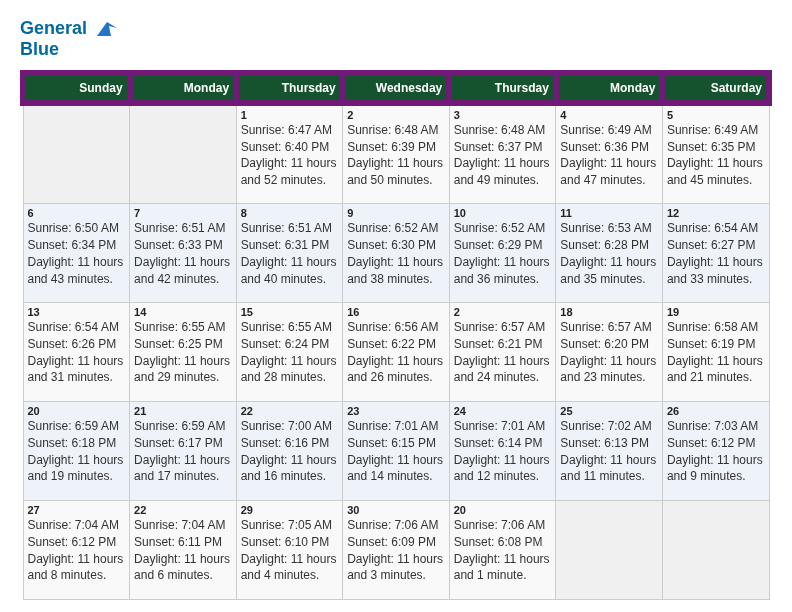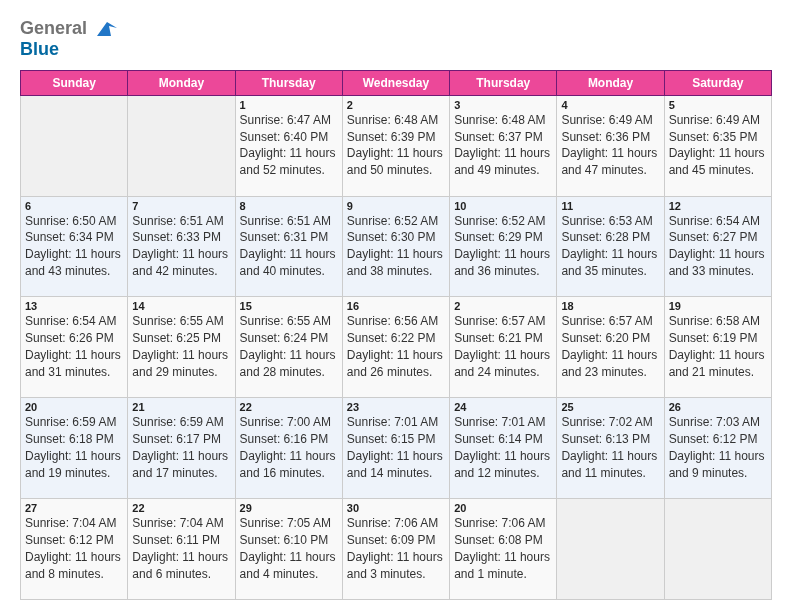--- a/index.html
+++ b/index.html
@@ -42,27 +42,27 @@
       color: #555;
       font-style: italic;
     }
     .calendar {
       flex: 1;
       border-collapse: collapse;
       width: 100%;
       table-layout: fixed;
     }
     .calendar th {
-      background: #ec4899;
+      background: #14532d;
       color: #fff;
       font-size: 12px;
       font-weight: bold;
       padding: 5px 4px;
-      text-align: center;
-      border: 1px solid #701a75;
+      text-align: right;
+      border: 6px solid #701a75;
     }
     .calendar td {
       border: 1px solid #ccc;
       vertical-align: top;
       padding: 3px 4px;
       font-size: 9.5px;
       color: #333;
       background: #fff;
       height: 88px;
     }
@@ -89,21 +89,21 @@
     }
   </style>
 </head>
 <body>
 
 <div class="page">
   <div class="header">
     <div class="logo">
       <div>
         <div style="font-size:18px;font-weight:bold;color:#333;line-height:1.1;display:flex;align-items:center;">
-          <span style="color:#737373;text-align:center;">General</span>
+          <span style="color:#0369a1;text-align:center;">General</span>
           <svg width="30" height="22" viewBox="0 0 30 22" style="margin:0 2px;">
             <polygon points="8,18 18,4 28,10 20,8 22,18" fill="#2176c7"></polygon>
           </svg>
         </div>
         <div style="font-size:18px;font-weight:bold;color:#0369a1;line-height:1.1;">
           <span>Blue</span>
         </div>
       </div>
     </div>
     <div class="title-block">

